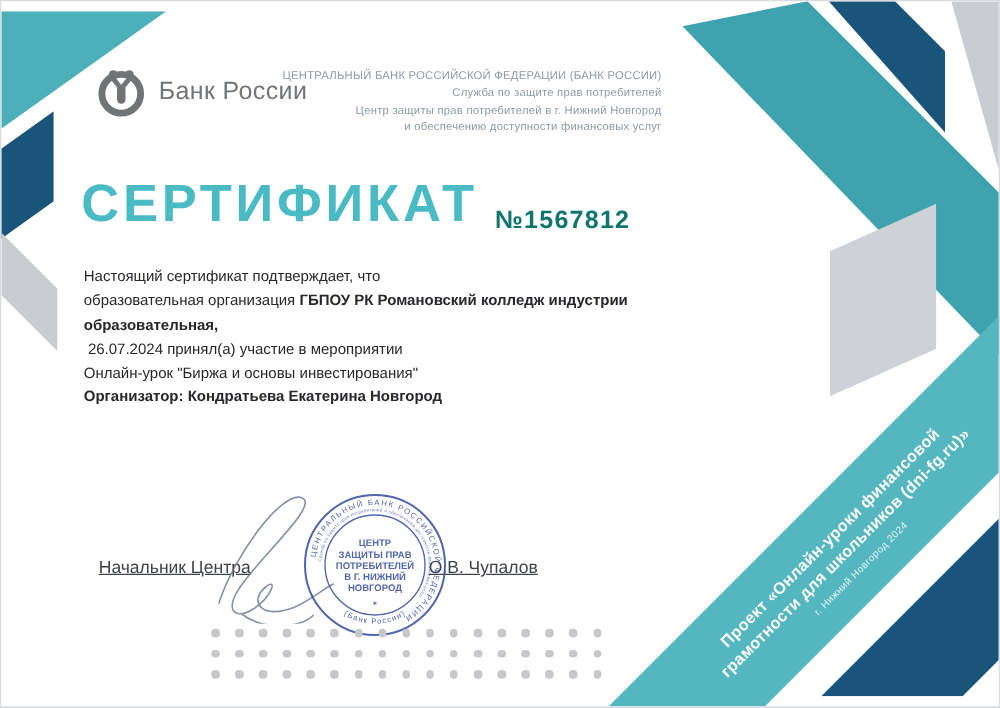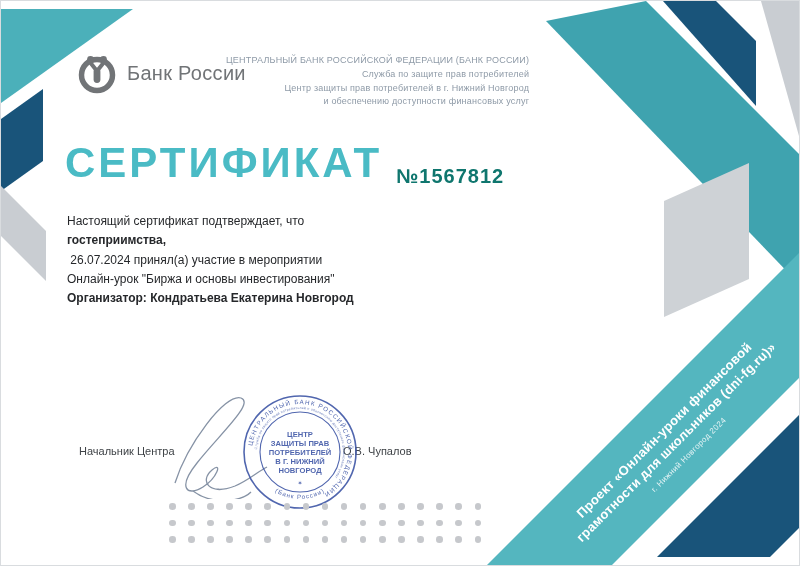--- a/index.html
+++ b/index.html
@@ -31,21 +31,21 @@
   .title{position:absolute;left:64px;top:141px;font-size:42px;font-weight:bold;
     letter-spacing:3px;color:var(--title_teal);line-height:1;}
   .cert-no{position:absolute;left:395px;top:164px;font-size:20px;font-weight:bold;
     color:#0f766e;letter-spacing:1px;}
   
   .body-block{position:absolute;left:50px;top:211px;font-size:12px;line-height:19.3px;
     color:var(--body_text);margin-left:16px;}
   .body-line{white-space:pre;}
   .b{font-weight:bold;}
   
-  .sig-label{position:absolute;font-size:11px;color:var(--label_text);}
+  .sig-label{position:absolute;font-size:14px;color:var(--label_text);text-decoration:underline;}
   .sig-left{left:78px;top:444px;}
   .sig-right{left:342px;top:444px;}
   .signature{position:absolute;left:152px;top:380px;opacity:.78;}
   .stamp{position:absolute;left:240px;top:392px;opacity:.9;}
   
   .dots{position:absolute;left:168px;top:502px;display:grid;grid-auto-flow:row;
     grid-row-gap:10px;grid-column-gap:12.6px;}
   .dot{width:6.5px;height:6.5px;border-radius:50%;background:var(--dot);}
   
   .ribbon-text{position:absolute;left:504px;top:416px;width:340px;text-align:center;
@@ -84,21 +84,22 @@
     <div>Служба по защите прав потребителей</div>
     <div>Центр защиты прав потребителей в г. Нижний Новгород</div>
     <div>и обеспечению доступности финансовых услуг</div>
   </div>
 
   <div class="title">СЕРТИФИКАТ</div>
   <div class="cert-no">№1567812</div>
 
   <div class="body-block">
     <div class="body-line">Настоящий сертификат подтверждает, что</div>
-    <div class="body-line b">гостеприимства,</div>
+    <div class="body-line"><span>образовательная организация </span><span class="b">ГБПОУ РК Романовский колледж индустрии</span></div>
+    <div class="body-line b">образовательная,</div>
     <div class="body-line"> 26.07.2024 принял(а) участие в мероприятии</div>
     <div class="body-line">Онлайн-урок "Биржа и основы инвестирования"</div>
     <div class="body-line b">Организатор: Кондратьева Екатерина Новгород</div>
   </div>
 
   <div class="sig-label sig-left">Начальник Центра</div>
   <div class="sig-label sig-right">О.В. Чупалов</div>
 
   <svg class="signature" width="130" height="118" viewBox="0 0 130 118">
     <path d="M 22,102 C 34,64 72,12 88,17 C 102,22 66,54 44,82 C 24,107 34,116 50,106 C 64,97 70,80 59,89 C 46,100 56,115 82,105 C 96,99 104,91 114,86 M 40,110 C 58,124 88,121 98,111" fill="none" stroke="#64748c" stroke-width="1.3"></path>

